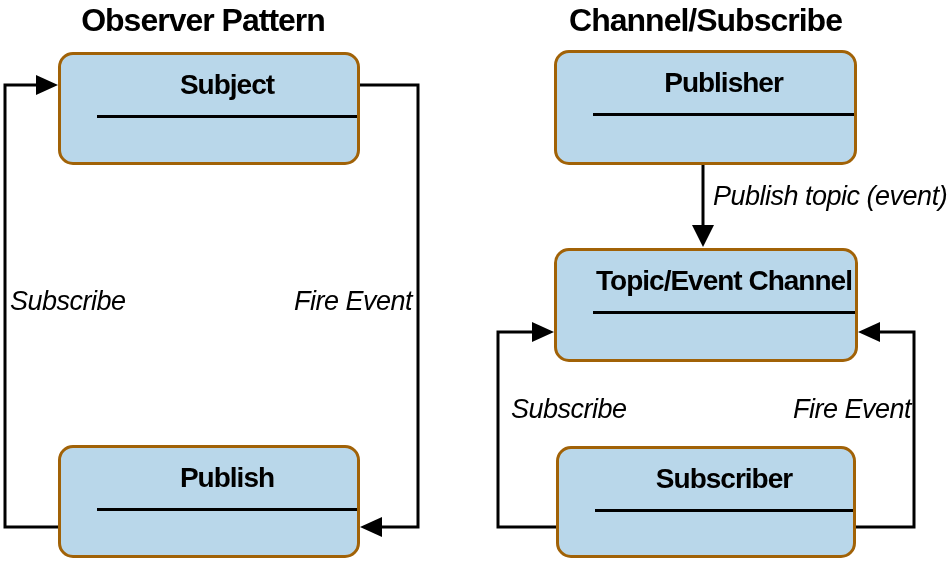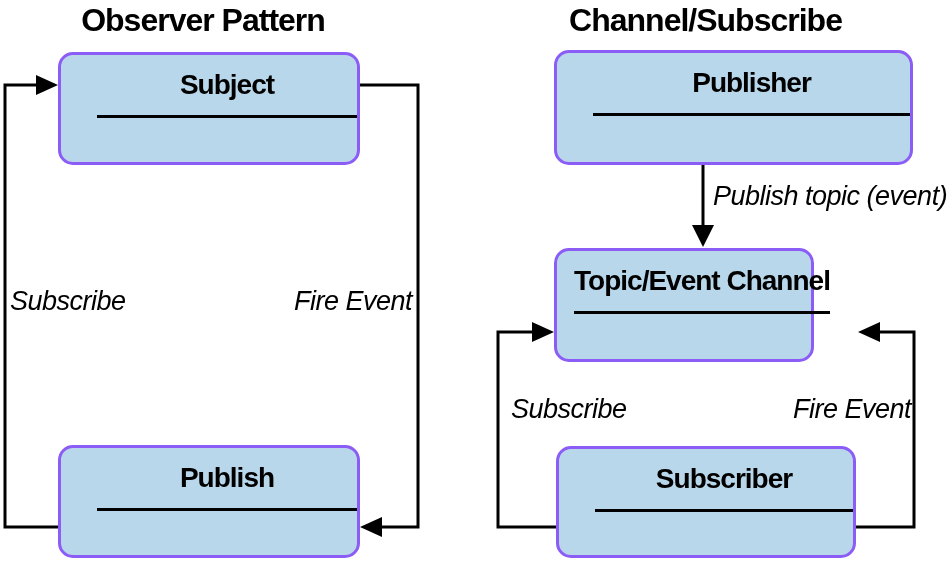--- a/index.html
+++ b/index.html
@@ -5,21 +5,21 @@
   html,body{margin:0;padding:0;background:#ffffff;}
   .canvas{
     position:relative;width:948px;height:563px;background:#ffffff;
     font-family:"Liberation Sans",sans-serif;color:#000;overflow:hidden;
   }
   .wires{position:absolute;left:0;top:0;}
   .wire{fill:none;stroke:#000;stroke-width:3;}
   .head{fill:#000;stroke:none;}
   .node{
     position:absolute;box-sizing:border-box;
-    background:#B9D7EA;border:3px solid #8b5cf6;border-radius:15px;
+    background:#B9D7EA;border:3px solid #a16207;border-radius:15px;
     display:flex;flex-direction:column;padding-left:36px;
   }
   .node-head{
     box-sizing:border-box;height:63px;border-bottom:3px solid #000;
     display:flex;align-items:center;justify-content:center;
     font-weight:bold;font-size:28px;letter-spacing:-1px;white-space:nowrap;
   }
   .node-body{flex:1;}
   .diagram-title{
     position:absolute;text-align:center;font-weight:bold;
@@ -64,26 +64,26 @@
   <div class="node" style="left:58px;top:445px;width:302px;height:113px;">
     <div class="node-head">Publish</div>
     <div class="node-body"></div>
   </div>
 
   <div class="edge-label" style="left:10px;top:286px;">Subscribe</div>
   <div class="edge-label align-right" style="left:252px;top:286px;width:160px;">Fire Event</div>
 
   <div class="diagram-title" style="left:554px;top:2px;width:303px;">Channel/Subscribe</div>
 
-  <div class="node" style="left:554px;top:50px;width:359px;height:115px;">
+  <div class="node" style="left:554px;top:50px;width:303px;height:115px;">
     <div class="node-head">Publisher</div>
     <div class="node-body"></div>
   </div>
 
-  <div class="node" style="left:554px;top:248px;width:260px;height:114px;align-items:center;">
+  <div class="node" style="left:554px;top:248px;width:304px;height:114px;">
     <div class="node-head">Topic/Event Channel</div>
     <div class="node-body"></div>
   </div>
 
   <div class="node" style="left:556px;top:446px;width:300px;height:112px;">
     <div class="node-head">Subscriber</div>
     <div class="node-body"></div>
   </div>
 
   <div class="edge-label" style="left:713px;top:181px;">Publish topic (event)</div>

